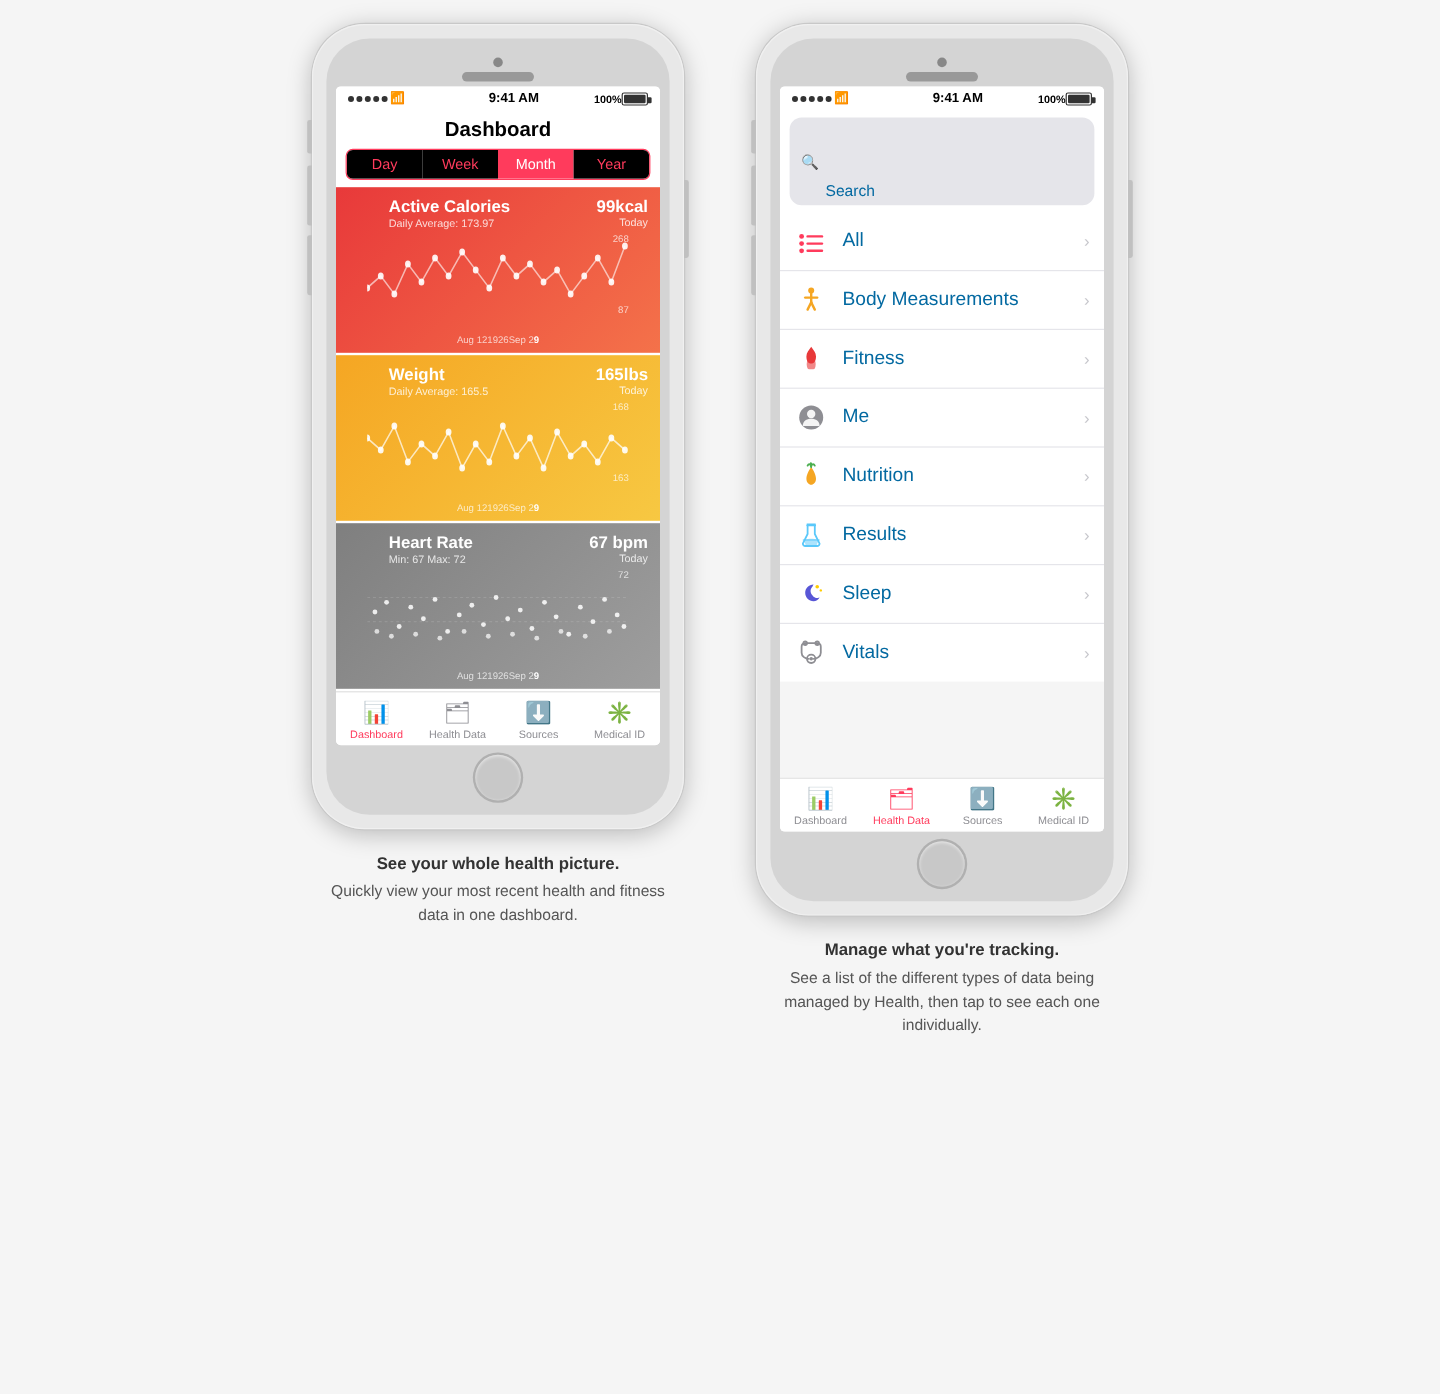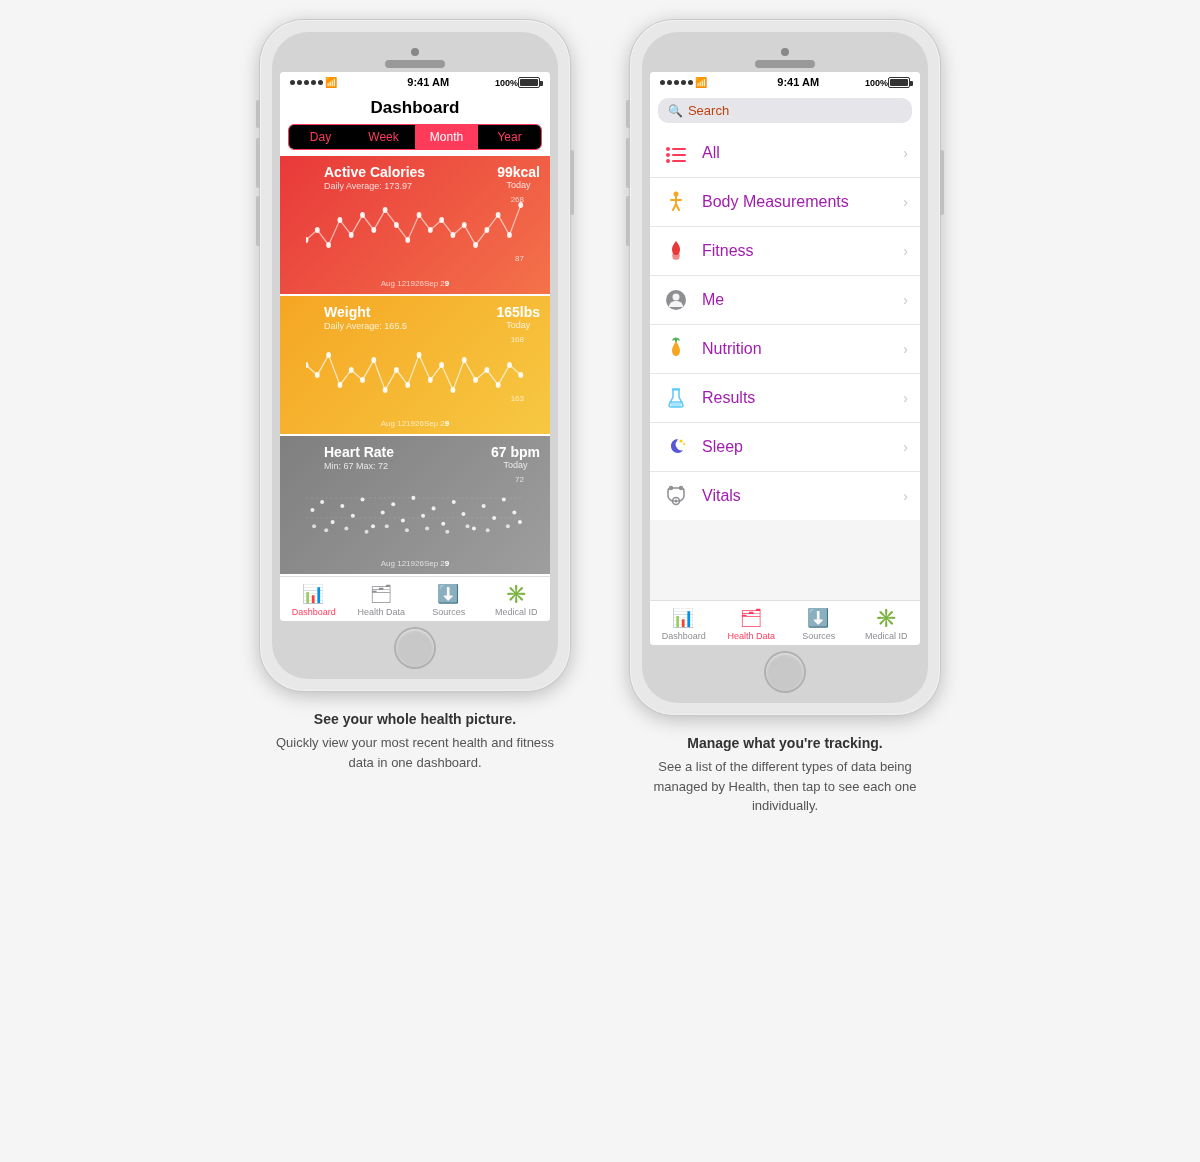--- a/index.html
+++ b/index.html
@@ -129,21 +129,21 @@
       padding: 8px 10px 6px;
       position: relative;
       overflow: hidden;
     }
     .chart-card.red-card { background: linear-gradient(135deg, #e8393a 0%, #f4724a 100%); }
     .chart-card.yellow-card { background: linear-gradient(135deg, #f5a623 0%, #f7c842 100%); }
     .chart-card.gray-card { background: linear-gradient(135deg, #7f7f7f 0%, #9e9e9e 100%); }
     .card-title { color: white; font-size: 14px; font-weight: 600; }
     .card-subtitle { color: rgba(255,255,255,0.8); font-size: 9px; margin-top: 1px; }
     .card-value { color: white; font-size: 14px; font-weight: 600; text-align: right; }
-    .card-date { color: rgba(255,255,255,0.8); font-size: 9px; text-align: center; }
+    .card-date { color: rgba(255,255,255,0.8); font-size: 9px; text-align: right; }
     .card-header { display: flex; justify-content: space-between; align-items: flex-start; margin-left: 34px; }
     .chart-area { position: relative; height: 80px; margin: 4px 16px; }
     .chart-max { position: absolute; top: 0; right: 0; color: rgba(255,255,255,0.7); font-size: 8px; }
     .chart-min { position: absolute; bottom: 12px; right: 0; color: rgba(255,255,255,0.7); font-size: 8px; }
     .chart-dates { display: flex; justify-content: center; padding: 0 4px; }
     .chart-date-label { color: rgba(255,255,255,0.7); font-size: 8px; }
     .chart-date-label.active { color: white; font-weight: 600; }
 
     
     .chart-svg { width: 100%; height: 70px; }
@@ -186,41 +186,41 @@
     .search-bar {
       margin: 6px 8px;
       background: #e5e5ea;
       border-radius: 10px;
       display: flex;
       align-items: center;
       padding: 5px 10px;
       gap: 5px;
     }
     .search-icon-text { color: #8e8e93; font-size: 12px; }
-    .search-placeholder { color: #c2410c; font-size: 13px; }
+    .search-placeholder { color: #0369a1; font-size: 13px; margin-top: 48px; }
 
     .health-list { background: white; }
     .health-list-item {
       display: flex;
       align-items: center;
       padding: 10px 12px;
       border-bottom: 1px solid #e5e5ea;
       gap: 12px;
     }
     .health-list-item:last-child { border-bottom: none; }
     .item-icon {
       width: 28px;
       height: 28px;
       display: flex;
       align-items: center;
       justify-content: center;
       font-size: 20px;
       flex-shrink: 0;
     }
-    .item-label { flex: 1; font-size: 16px; color: #a21caf; }
+    .item-label { flex: 1; font-size: 16px; color: #0369a1; }
     .item-chevron { color: #c7c7cc; font-size: 14px; }
 
     
     .caption {
       text-align: center;
       max-width: 290px;
     }
     .caption-headline {
       font-size: 14px;
       font-weight: 700;

